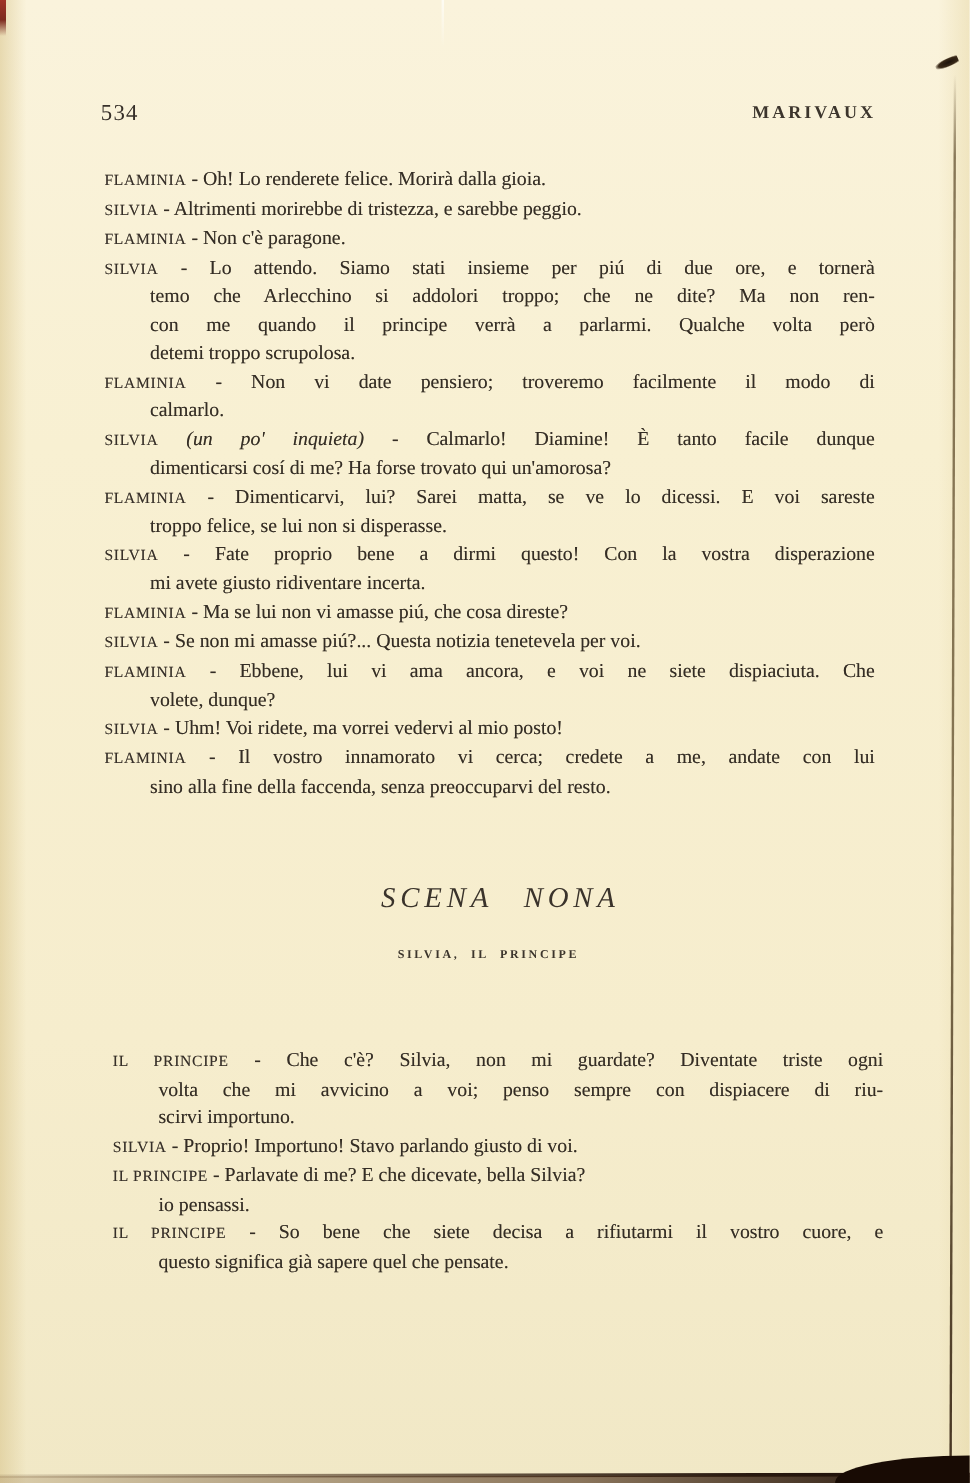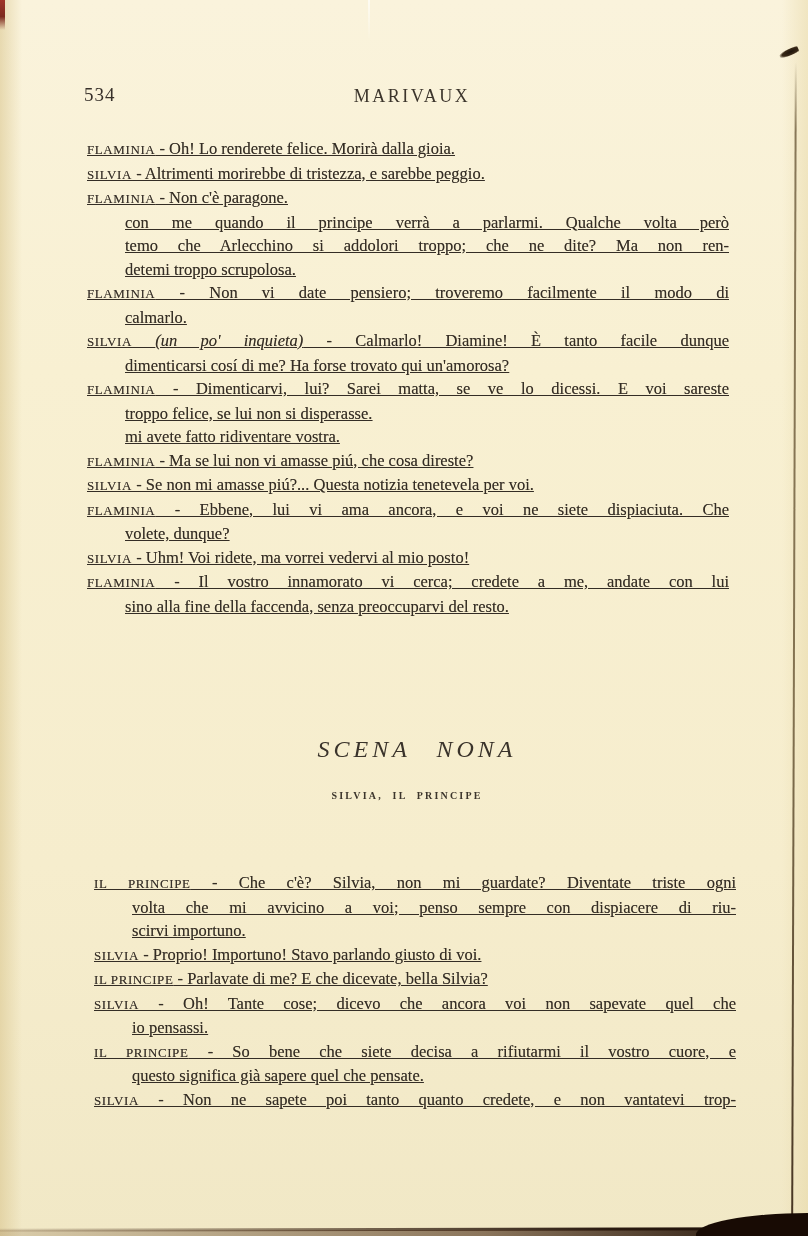--- a/index.html
+++ b/index.html
@@ -15,32 +15,32 @@
       linear-gradient(to bottom, #faf3dc 0%, #f8f0d2 30%, #f6edcd 70%, #f1e8c6 100%);
     color:#37302a;
   }
   
   .pageno{
     position:absolute;left:84px;top:84px;
     font-size:19px;letter-spacing:1px;
   }
   .running{
     position:absolute;left:84px;top:86px;width:646px;
-    text-align:center;font-size:18px;letter-spacing:2.5px;
-    text-indent:10px;font-weight:normal;color:#3c352c;
+    text-align:right;font-size:15px;letter-spacing:2.5px;
+    text-indent:10px;font-weight:bold;color:#3c352c;
   }
   
   .col{
     position:absolute;width:642px;
     font-size:16.5px;line-height:23.5px;color:#342d25;
     text-shadow:0 0 0.4px rgba(45,35,22,0.45);
   }
   #part1{left:87px;top:137px;}
   #part2{left:94px;top:832px;margin-top:39px;}
-  .line{text-align:left;text-decoration:underline;}
+  .line{text-align:left;}
   .line.fill{text-align:justify;text-align-last:justify;}
   .line.cont{padding-left:38px;}
   .sp{font-size:13px;letter-spacing:0.6px;color:#37302a;}
   .dir{font-style:italic;}
   
   .scene-heading{
     position:absolute;left:87px;top:736px;width:660px;
     text-align:center;font-style:italic;font-size:24px;
     letter-spacing:4px;word-spacing:16px;color:#3a332b;
   }
@@ -94,38 +94,40 @@
       <div class="speech">
         <div class="line"><span class="sp">FLAMINIA</span> - Oh! Lo renderete felice. Morirà dalla gioia.</div>
       </div>
       <div class="speech">
         <div class="line"><span class="sp">SILVIA</span> - Altrimenti morirebbe di tristezza, e sarebbe peggio.</div>
       </div>
       <div class="speech">
         <div class="line"><span class="sp">FLAMINIA</span> - Non c'è paragone.</div>
       </div>
       <div class="speech">
+        <div class="line fill"><span class="sp">SILVIA</span> - Lo attendo. Siamo stati insieme per piú di due ore, e tornerà</div>
+        <div class="line cont fill">temo che Arlecchino si addolori troppo; che ne dite? Ma non ren-</div>
         <div class="line cont fill">con me quando il principe verrà a parlarmi. Qualche volta però</div>
-        <div class="line cont fill">temo che Arlecchino si addolori troppo; che ne dite? Ma non ren-</div>
         <div class="line cont">detemi troppo scrupolosa.</div>
       </div>
       <div class="speech">
         <div class="line fill"><span class="sp">FLAMINIA</span> - Non vi date pensiero; troveremo facilmente il modo di</div>
         <div class="line cont">calmarlo.</div>
       </div>
       <div class="speech">
         <div class="line fill"><span class="sp">SILVIA</span> <span class="dir">(un po' inquieta)</span> - Calmarlo! Diamine! È tanto facile dunque</div>
         <div class="line cont">dimenticarsi cosí di me? Ha forse trovato qui un'amorosa?</div>
       </div>
       <div class="speech">
         <div class="line fill"><span class="sp">FLAMINIA</span> - Dimenticarvi, lui? Sarei matta, se ve lo dicessi. E voi sareste</div>
         <div class="line cont">troppo felice, se lui non si disperasse.</div>
       </div>
       <div class="speech">
-        <div class="line cont">mi avete fatto ridiventare vostra.</div>
+        <div class="line fill"><span class="sp">SILVIA</span> - Fate proprio bene a dirmi questo! Con la vostra disperazione</div>
+        <div class="line cont">mi avete giusto ridiventare incerta.</div>
       </div>
       <div class="speech">
         <div class="line"><span class="sp">FLAMINIA</span> - Ma se lui non vi amasse piú, che cosa direste?</div>
       </div>
       <div class="speech">
         <div class="line"><span class="sp">SILVIA</span> - Se non mi amasse piú?... Questa notizia tenetevela per voi.</div>
       </div>
       <div class="speech">
         <div class="line fill"><span class="sp">FLAMINIA</span> - Ebbene, lui vi ama ancora, e voi ne siete dispiaciuta. Che</div>
         <div class="line cont">volete, dunque?</div>
@@ -148,29 +150,25 @@
         <div class="line cont fill">volta che mi avvicino a voi; penso sempre con dispiacere di riu-</div>
         <div class="line cont">scirvi importuno.</div>
       </div>
       <div class="speech">
         <div class="line"><span class="sp">SILVIA</span> - Proprio! Importuno! Stavo parlando giusto di voi.</div>
       </div>
       <div class="speech">
         <div class="line"><span class="sp">IL PRINCIPE</span> - Parlavate di me? E che dicevate, bella Silvia?</div>
       </div>
       <div class="speech">
-        <div class="line fill"><span class="sp">SILVIA</span> - Oh! Tante cose; dicevo che ancora voi non sapevate quel che</div>
         <div class="line cont">io pensassi.</div>
       </div>
       <div class="speech">
         <div class="line fill"><span class="sp">IL PRINCIPE</span> - So bene che siete decisa a rifiutarmi il vostro cuore, e</div>
         <div class="line cont">questo significa già sapere quel che pensate.</div>
-      </div>
-      <div class="speech">
-        <div class="line fill"><span class="sp">SILVIA</span> - Non ne sapete poi tanto quanto credete, e non vantatevi trop-</div>
       </div>
     </main>
 
   <div class="sliver-topleft"></div>
   <div class="crease-top"></div>
   <div class="mark-topright"></div>
   <div class="edge-right"></div>
   <div class="bottom-line"></div>
   <div class="bottom-band"></div>
   <div class="bottom-right-blob"></div>

